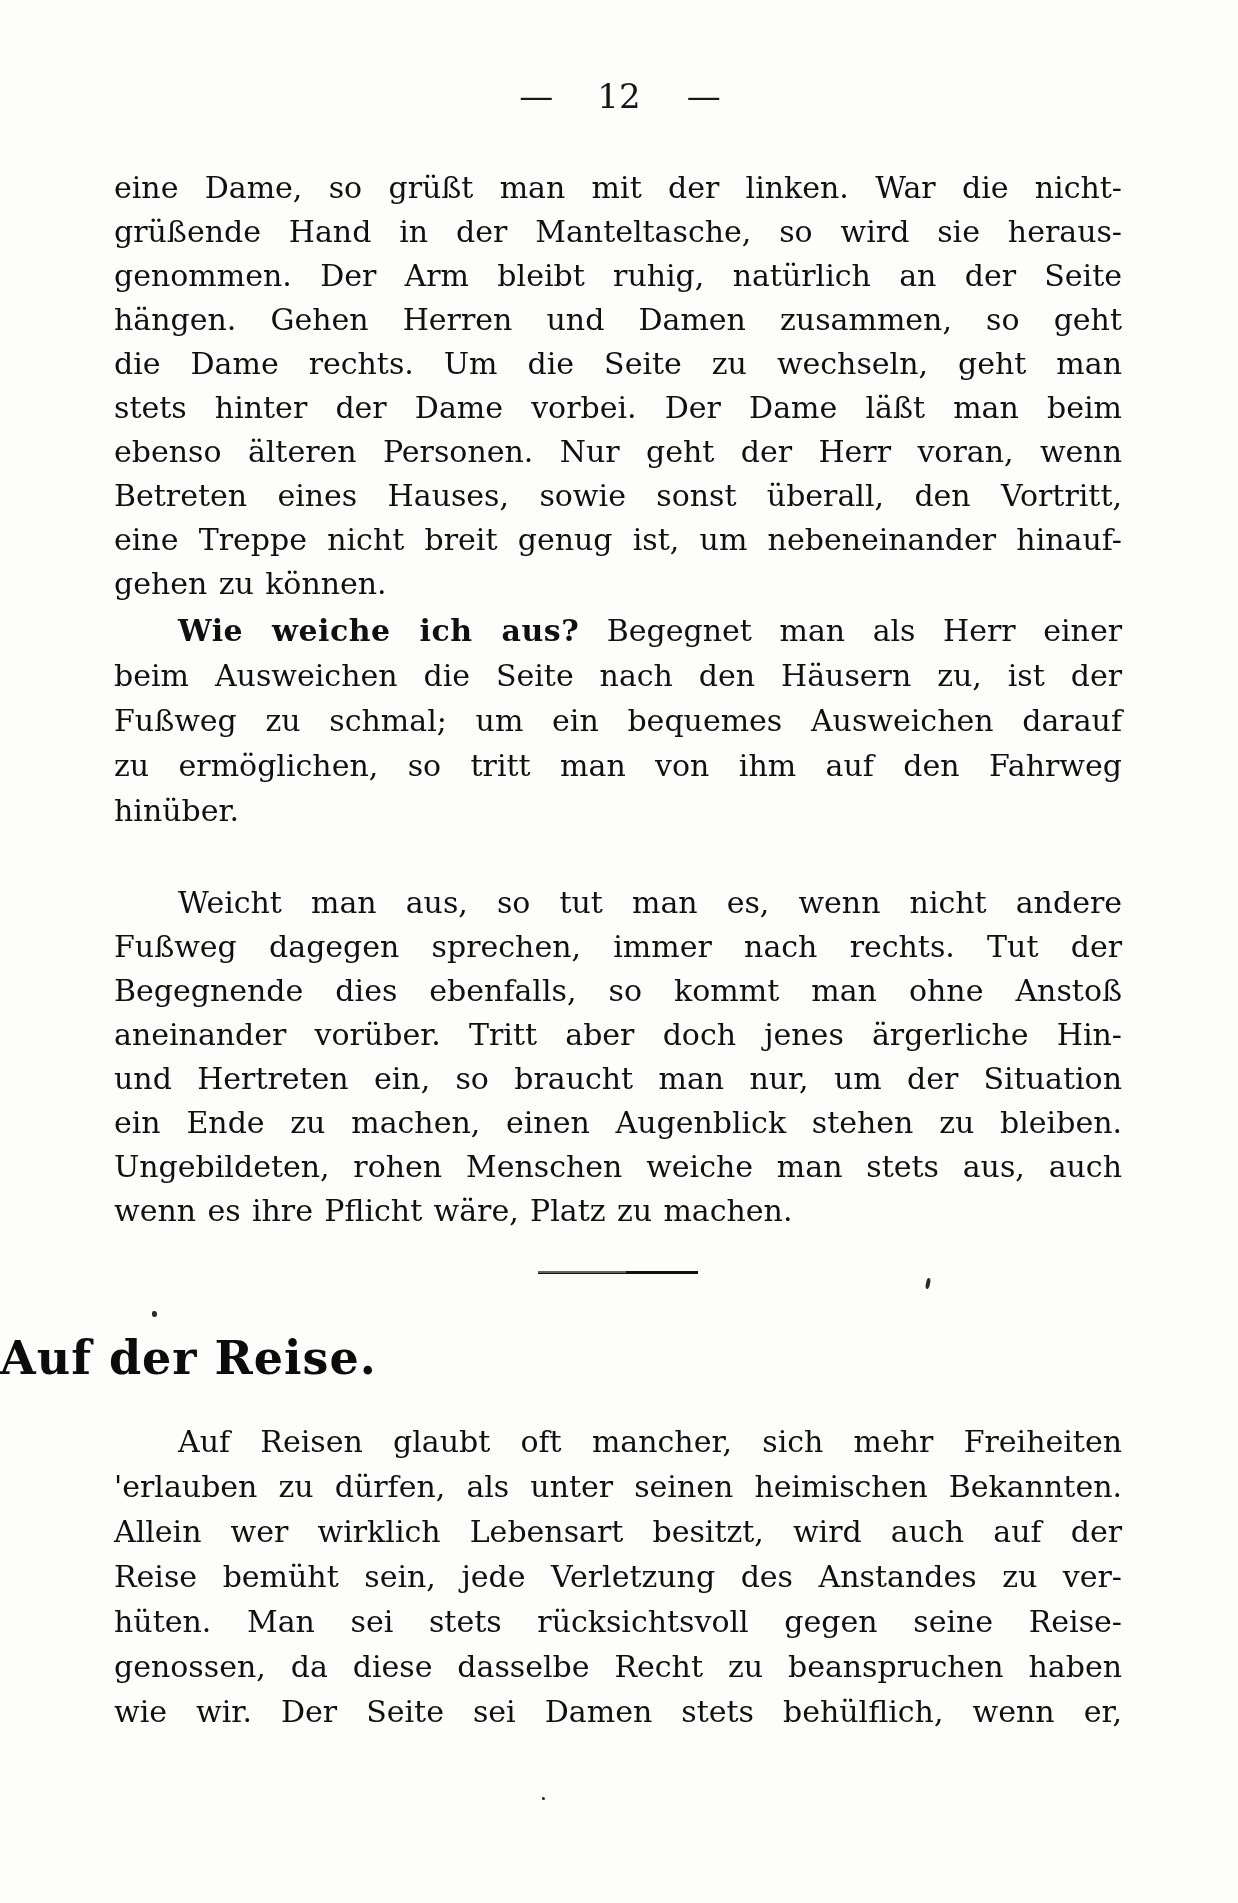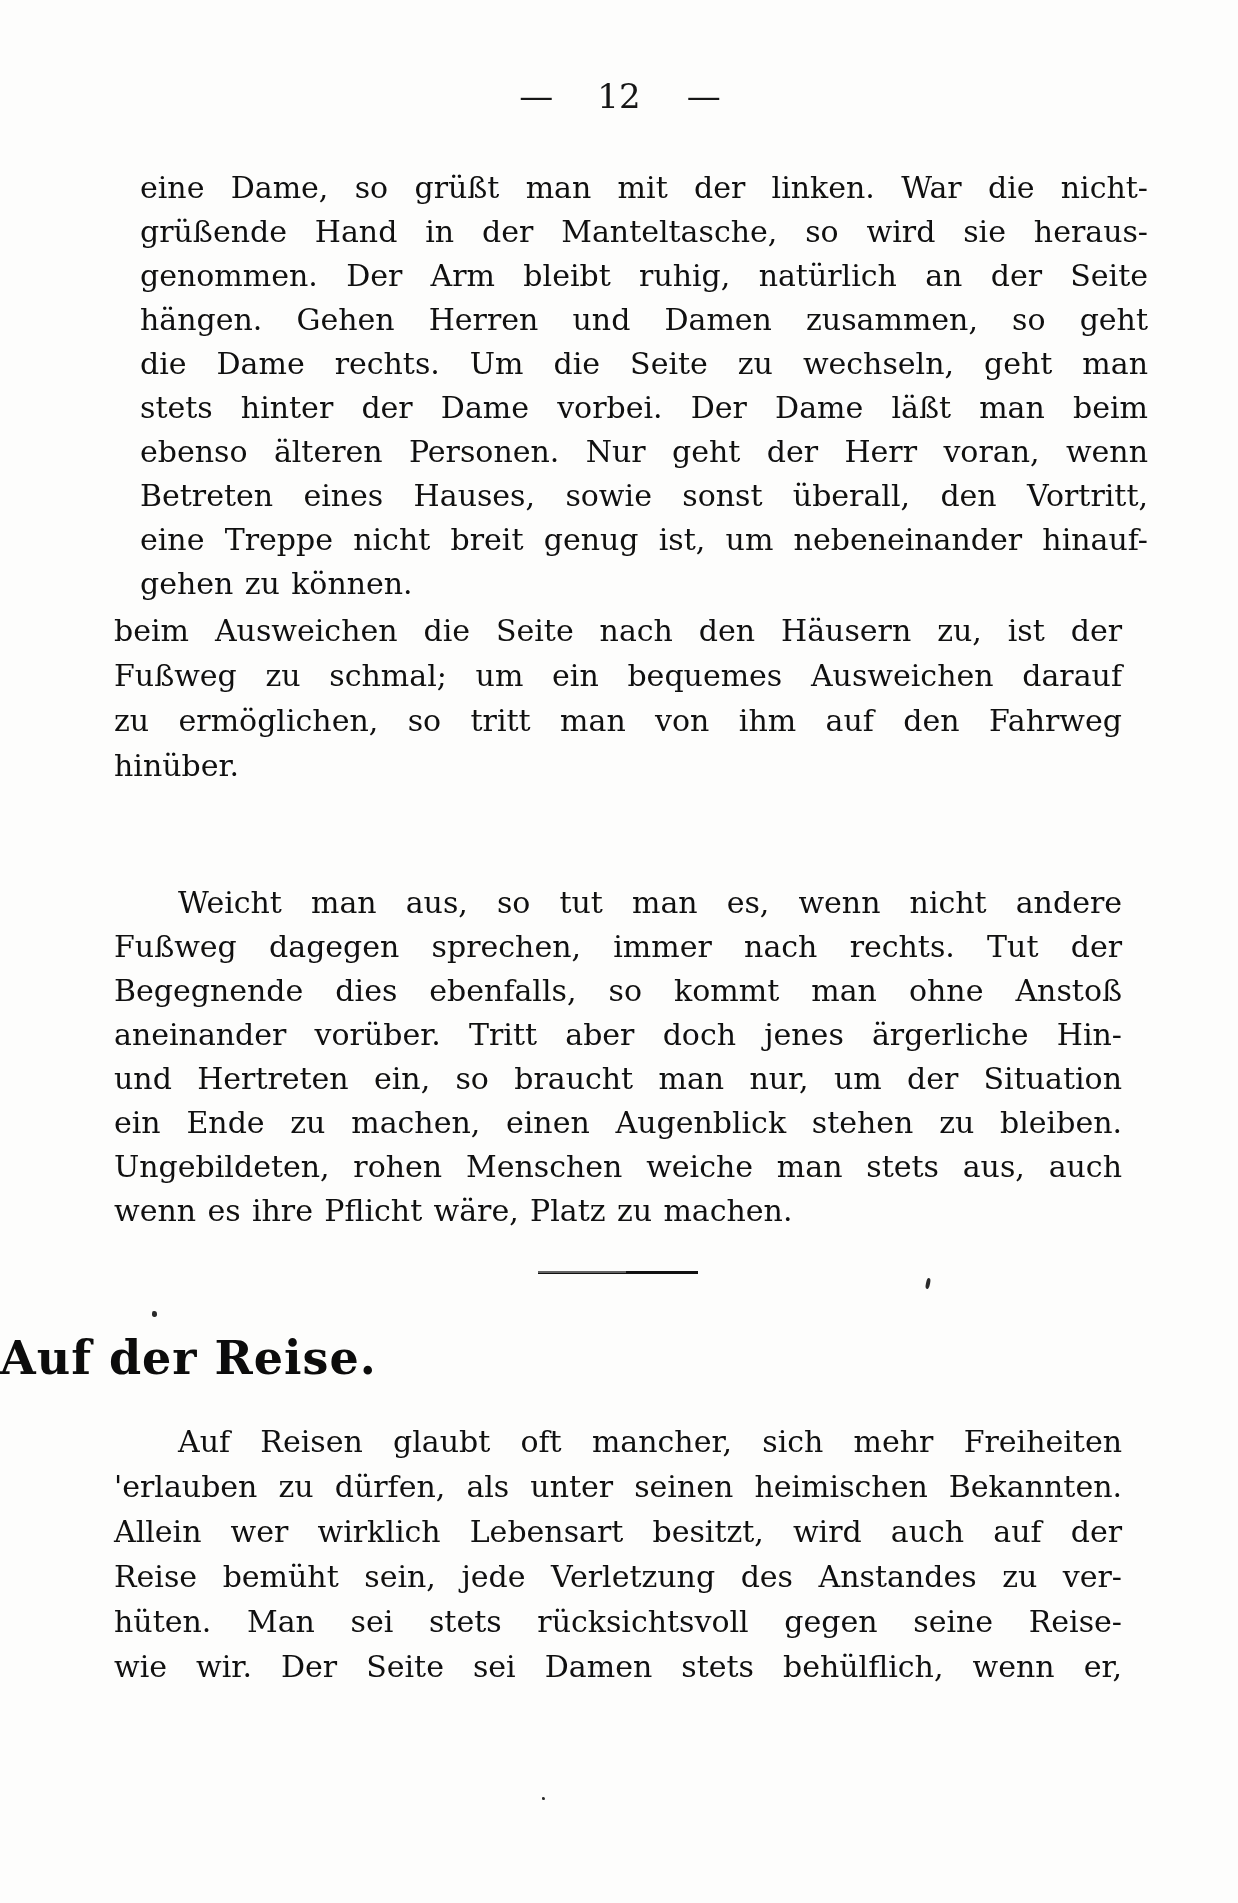--- a/index.html
+++ b/index.html
@@ -15,21 +15,21 @@
   .pagehead{
     position:absolute;top:76px;left:0;width:100%;
     display:flex;justify-content:center;align-items:center;gap:46px;
     font-size:34px;line-height:40px;color:#161616;
   }
   .pagehead .dash{letter-spacing:-2px;}
   .para{
     position:absolute;left:114px;width:1008px;
     font-size:30px;color:#101010;
   }
-  .pos1{top:166px;line-height:44px;margin-left:26px;}
+  .pos1{top:166px;line-height:44px;}
   .pos2{top:608px;line-height:45px;}
   .pos3{top:881px;line-height:44px;}
   .pos4{top:1419px;line-height:45px;}
   .line{
     text-align:justify;
     text-align-last:justify;
     white-space:normal;
     word-spacing:0.06em;
   }
   .line.last{text-align-last:left;}
@@ -70,20 +70,21 @@
       <div class="line">hängen. Gehen Herren und Damen zusammen, so geht</div>
       <div class="line">die Dame rechts. Um die Seite zu wechseln, geht man</div>
       <div class="line">stets hinter der Dame vorbei. Der Dame läßt man beim</div>
       <div class="line">ebenso älteren Personen. Nur geht der Herr voran, wenn</div>
       <div class="line">Betreten eines Hauses, sowie sonst überall, den Vortritt,</div>
       <div class="line">eine Treppe nicht breit genug ist, um nebeneinander hinauf-</div>
       <div class="line last">gehen zu können.</div>
     </div>
 
   <div class="para pos2">
+      <div class="line indent"><b>Wie weiche ich aus?</b> Begegnet man als Herr einer</div>
       <div class="line">beim Ausweichen die Seite nach den Häusern zu, ist der</div>
       <div class="line">Fußweg zu schmal; um ein bequemes Ausweichen darauf</div>
       <div class="line">zu ermöglichen, so tritt man von ihm auf den Fahrweg</div>
       <div class="line last">hinüber.</div>
     </div>
 
   <div class="para pos3">
       <div class="line indent">Weicht man aus, so tut man es, wenn nicht andere</div>
       <div class="line">Fußweg dagegen sprechen, immer nach rechts. Tut der</div>
       <div class="line">Begegnende dies ebenfalls, so kommt man ohne Anstoß</div>
@@ -97,20 +98,21 @@
   <div class="separator"></div>
 
   <h1 class="heading">Auf der Reise.</h1>
 
   <div class="para pos4">
       <div class="line indent">Auf Reisen glaubt oft mancher, sich mehr Freiheiten</div>
       <div class="line">'erlauben zu dürfen, als unter seinen heimischen Bekannten.</div>
       <div class="line">Allein wer wirklich Lebensart besitzt, wird auch auf der</div>
       <div class="line">Reise bemüht sein, jede Verletzung des Anstandes zu ver-</div>
       <div class="line">hüten. Man sei stets rücksichtsvoll gegen seine Reise-</div>
+      <div class="line">genossen, da diese dasselbe Recht zu beanspruchen haben</div>
       <div class="line">wie wir. Der Seite sei Damen stets behülflich, wenn er,</div>
     </div>
 
   <span class="speck s1"></span>
   <span class="speck s2"></span>
   <span class="speck s3"></span>
 
 </div>
 
 </body></html>

